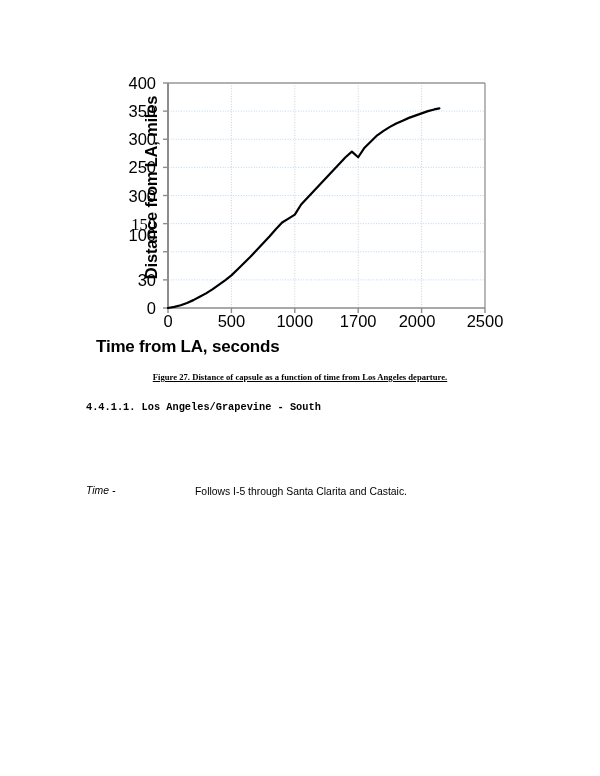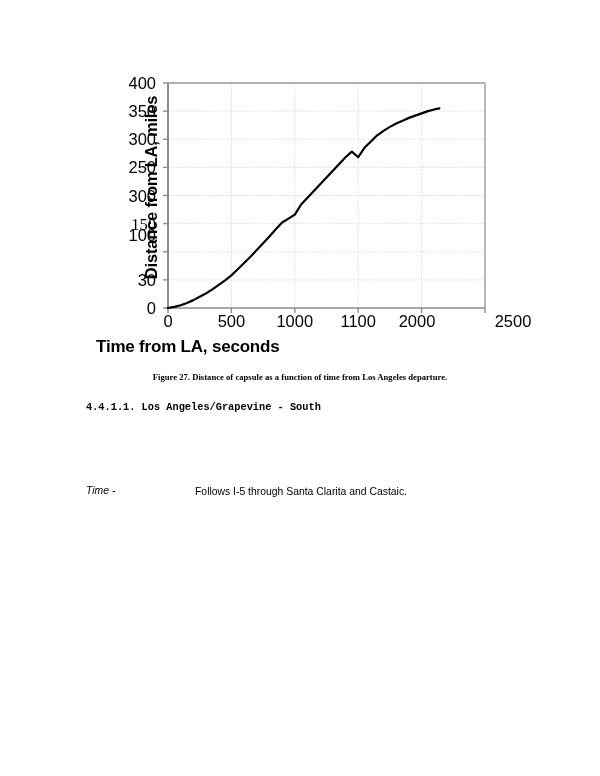--- a/index.html
+++ b/index.html
@@ -100,20 +100,21 @@
   .caption {
     position: absolute;
     left: 86px;
     top: 372px;
     width: 428px;
     text-align: center;
     font-size: 8.6px;
     font-weight: bold;
     font-family: "Liberation Serif", serif;
     letter-spacing: 0.02px;
+    text-decoration: underline;
   }
 
   .heading {
     position: absolute;
     left: 86px;
     top: 401px;
     width: 428px;
     font-size: 10.3px;
     font-weight: bold;
     font-family: Liberation Mono, monospace;
@@ -199,23 +200,23 @@
             <line x1="253.60000000000002" y1="225" x2="253.60000000000002" y2="230" stroke="#8c8c8c" stroke-width="1.4"></line>
             <line x1="317" y1="225" x2="317" y2="230" stroke="#8c8c8c" stroke-width="1.4"></line>
             <polyline points="0.00,225.00 6.34,223.88 12.68,222.19 19.02,219.94 25.36,217.13 31.70,213.75 38.04,210.38 44.38,206.44 50.72,201.94 57.06,197.44 63.40,192.38 69.74,186.19 76.08,180.00 82.42,173.81 88.76,167.06 95.10,160.31 101.44,153.56 107.78,146.25 114.12,139.50 120.46,135.56 126.80,131.63 133.14,121.50 139.48,114.75 145.82,108.00 152.16,101.25 158.50,94.50 164.84,87.75 171.18,81.00 177.52,74.25 183.86,68.63 190.20,74.25 196.54,64.69 202.88,58.50 209.22,52.31 215.56,47.81 221.90,43.88 228.24,40.50 234.58,37.69 240.92,34.88 247.26,32.63 253.60,30.38 259.94,28.13 266.28,26.44 271.35,25.31" fill="none" stroke="#000000" stroke-width="2.2" stroke-linejoin="round" stroke-linecap="round"></polyline>
           </svg>
       </div>
 
       <div class="xticklabels">
           <div class="xtick-label" style="left: 0px;">0</div>
           <div class="xtick-label" style="left: 63.4px;">500</div>
           <div class="xtick-label" style="left: 126.8px;">1000</div>
-          <div class="xtick-label" style="left: 190.2px;">1100</div>
+          <div class="xtick-label" style="left: 190.2px;">1700</div>
           <div class="xtick-label" style="left: 249px;">2000</div>
-          <div class="xtick-label" style="left: 317px; margin-left: 28px;">2500</div>
+          <div class="xtick-label" style="left: 317px;">2500</div>
         </div>
 
       <div class="x-axis-title">Time from LA, seconds</div>
     </div>
   </div>
 
   <div class="caption">Figure 27. Distance of capsule as a function of time from Los Angeles departure.</div>
 
   <div class="heading">4.4.1.1. Los Angeles/Grapevine - South</div>
 

